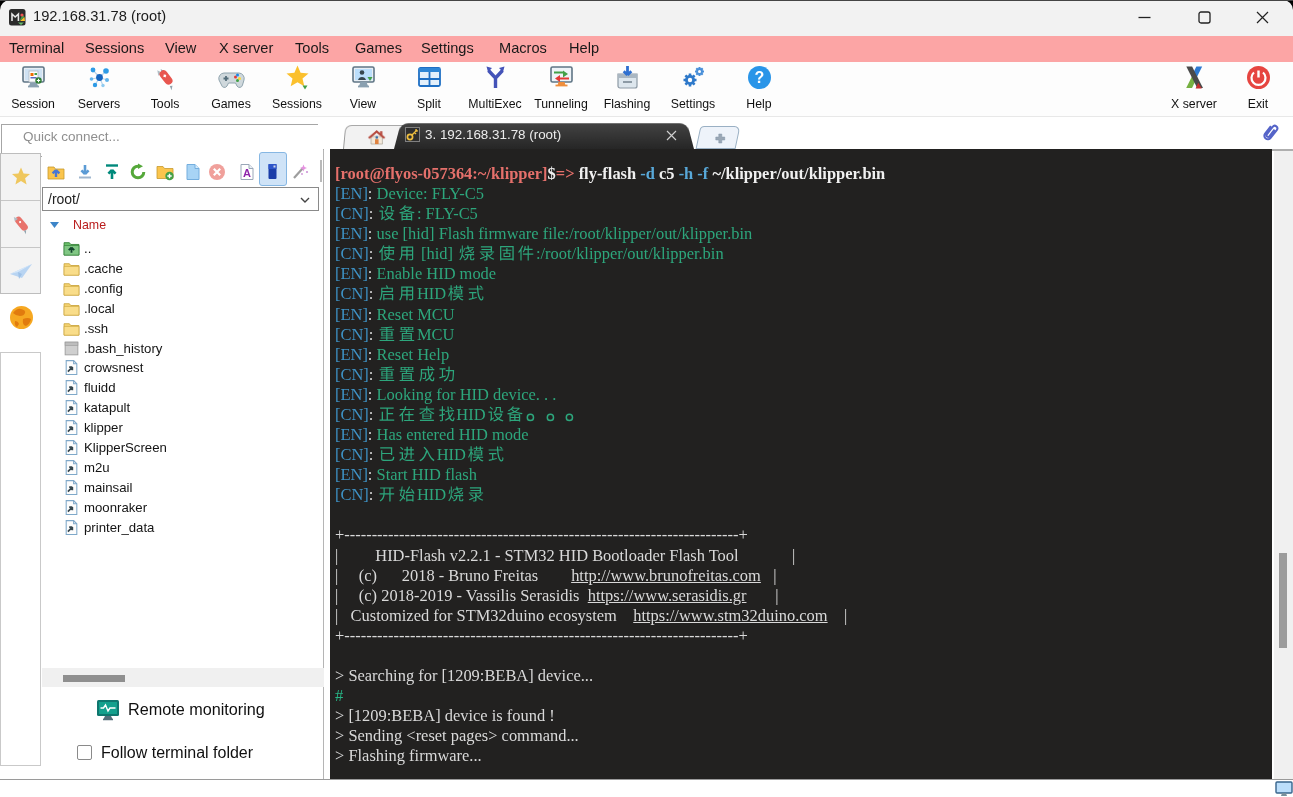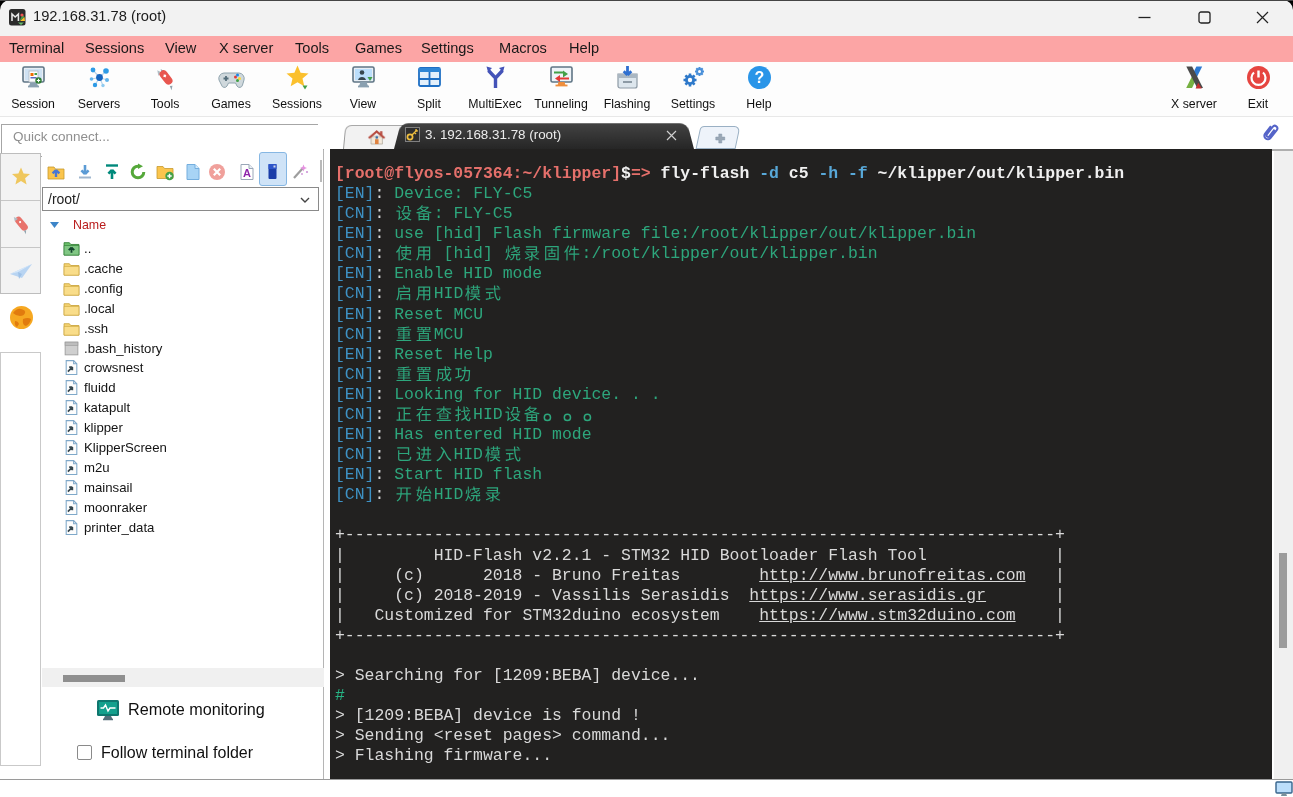--- a/index.html
+++ b/index.html
@@ -14,21 +14,21 @@
 .wbtn{top:10px;width:15px;height:15px;color:#222}
 
 #menub{left:0;top:36px;width:1293px;height:26px;background:#fca5a5}
 .mi{position:absolute;top:4px;font-size:14.6px;color:#191919}
 
 #toolb{left:0;top:62px;width:1293px;height:55px;background:#fdfdfd;border-bottom:1px solid #e8e8e8}
 .ti{position:absolute;top:2px;width:66px;text-align:center}
 .ti svg{width:27px;height:27px}
 .ti .lb{display:block;font-size:12.3px;color:#111;margin-top:2px;white-space:nowrap}
 
-#qc{left:1px;top:124px;width:323px;height:33px;background:#fff;border:1px solid #a6a6a6;color:#8f8f8f;font-size:13.5px;line-height:23px;padding-left:11px}
+#qc{left:1px;top:124px;width:323px;height:33px;background:#fff;border:1px solid #a6a6a6;color:#8f8f8f;font-size:13.5px;line-height:23px;padding-left:21px}
 #rail{left:0px;top:153px;width:41px;height:141px;background:#f3f3f3;border:1px solid #bdbdbd}
 .railcell{left:0;width:39px;height:47px;border-bottom:1px solid #c6c6c6;text-align:center}
 #rail2{left:0px;top:352px;width:41px;height:414px;background:#fff;border:1px solid #c9c9c9}
 
 #fpanel{left:42px;top:150px;width:282px;height:629px;background:#fff;border-right:1px solid #b5b5b5}
 .fti{position:absolute;top:163px}
 .fti svg{width:18px;height:18px}
 #selbox{left:259px;top:152px;width:28px;height:34px;background:#cfe3f7;border:1px solid #86b7e3;border-radius:3px}
 #combo{left:42px;top:187px;width:277px;height:24px;background:#fff;border:1px solid #8a8a8a;font-size:14px;color:#222;line-height:22px;padding-left:5px}
 
@@ -50,21 +50,21 @@
 #atab{left:76px;top:4px;width:300px;height:27px;background:linear-gradient(#434343,#262626);border-radius:8px 8px 0 0;transform:perspective(40px) rotateX(4deg);transform-origin:bottom}
 #atabc{left:80px;top:6px;width:296px;height:25px;color:#ececec;font-size:13.4px}
 #keyic{position:absolute;left:7px;top:3px;width:15px;height:15px;background:#2e2e2e;border:1px solid #808080}
 #atabc .tt{position:absolute;left:27px;top:3px}
 
 #ntab{left:380px;top:8px;width:40px;height:23px;background:#eef3fa;border:1px solid #9ab0c4;border-radius:4px 6px 0 0;transform:skewX(-12deg)}
 
 #clip{left:1261px;top:122px}
 
 #term{left:330px;top:149px;width:942px;height:630px;background:#222120}
-.tl{position:absolute;left:335px;height:20px;font-family:Liberation Mono, monospace;font-size:16.44px;line-height:20px;white-space:pre;color:#dcdcdc}
+.tl{position:absolute;left:335px;height:20px;font-family:Liberation Serif, serif;font-size:16.44px;line-height:20px;white-space:pre;color:#dcdcdc}
 .rd{color:#e5706b}.wt{color:#f0f0f0}.fl{color:#58a8d8}.b{font-weight:bold}
 .cb{color:#3e92c5}.wh{color:#d8d8d8}.gr{color:#2da67c}
 .bx{color:#d9d9d9}.u{text-decoration:underline}.gb{color:#27b585}
 .cj{display:inline-block;width:19.72px;height:20px;vertical-align:top;color:#2da67c;fill:currentColor}
 #tabband{left:330px;top:149px;width:942px;height:9px;background:#1f1f1f}
 
 #vsb{left:1274px;top:151px;width:19px;height:628px;background:#f0f0f0}
 #vsbt{left:1279px;top:553px;width:8px;height:95px;background:#9c9c9c}
 #wsep{left:1272px;top:151px;width:2px;height:628px;background:#fff}
 

